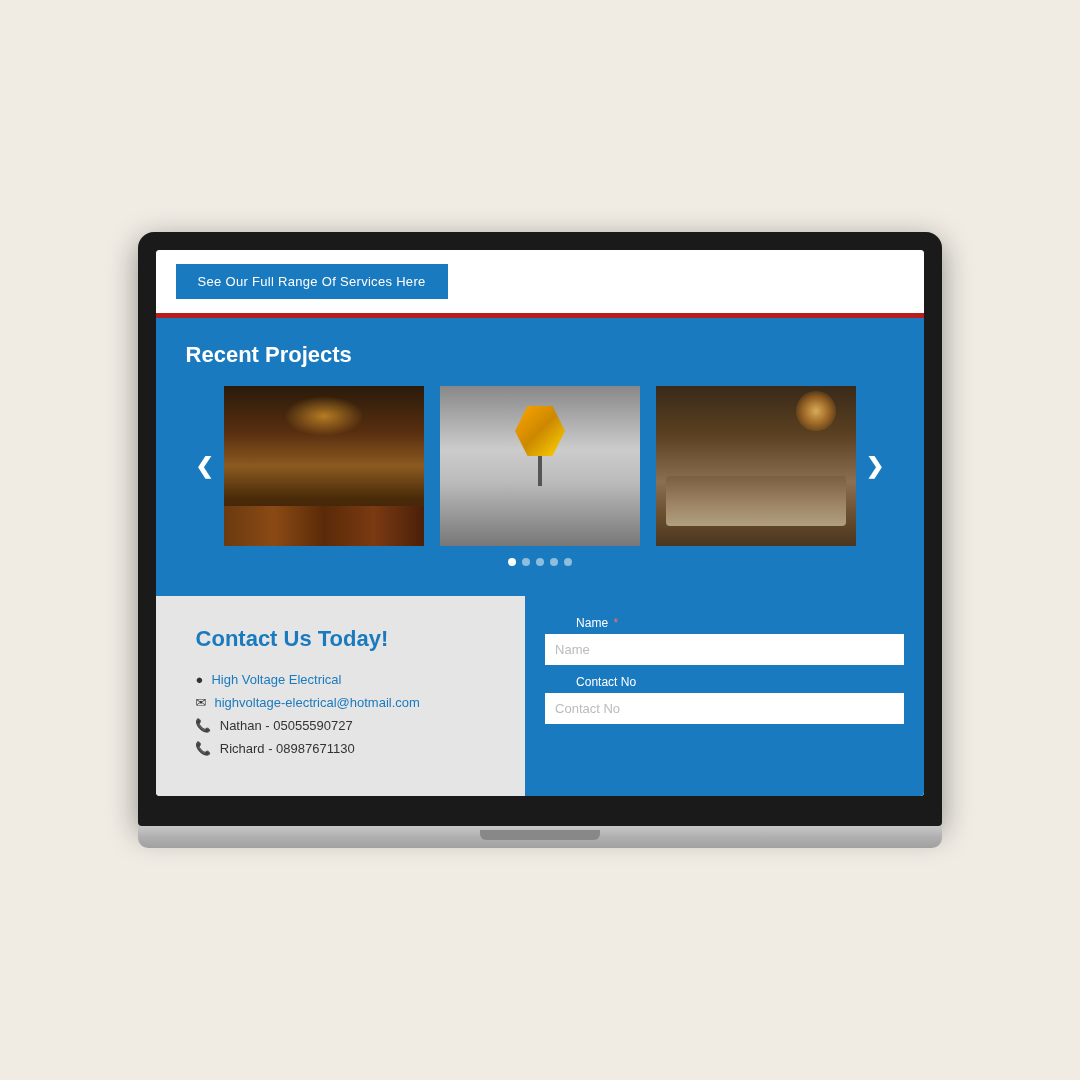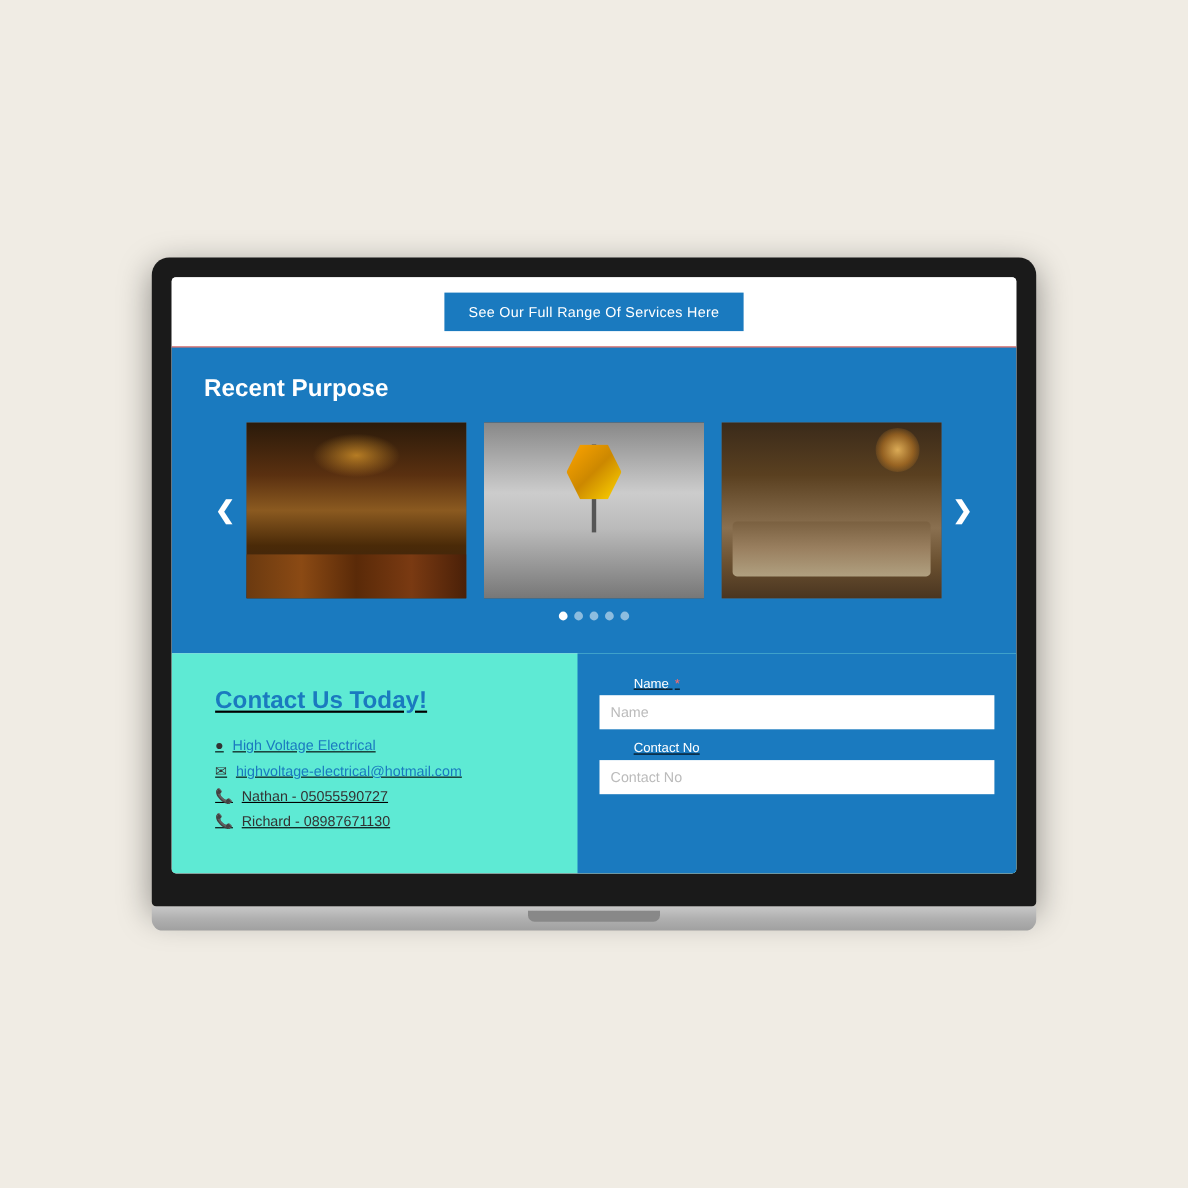--- a/index.html
+++ b/index.html
@@ -46,23 +46,22 @@
     
     .website {
       width: 100%;
     }
 
     
     .top-bar {
       background: #fff;
       padding: 14px 20px;
       display: flex;
-      justify-content: center;
-      align-items: center;
-      border-bottom: 1px solid #b91c1c;
+      align-items: center;
+      border-bottom: 5px solid #b91c1c;
     }
 
     .services-btn {
       background: #1a7abf;
       color: #fff;
       border: none;
       padding: 10px 22px;
       font-size: 13px;
       cursor: pointer;
       font-weight: 500;
@@ -213,25 +212,24 @@
       border-radius: 50%;
       background: rgba(255,255,255,0.5);
     }
 
     .dot.active {
       background: #fff;
     }
 
     
     .contact-section {
-      background: #5eead4;
+      background: #e5e5e5;
       display: flex;
       padding: 0;
       min-height: 200px;
-      text-decoration: underline;
     }
 
     .contact-left {
       flex: 1;
       padding: 30px 30px 30px 40px;
     }
 
     .contact-title {
       color: #1a7abf;
       font-size: 22px;
@@ -309,21 +307,21 @@
   <div class="laptop-screen-bezel">
     <div class="laptop-screen">
 
       <div class="website">
 
         <div class="top-bar">
           <button class="services-btn">See Our Full Range Of Services Here</button>
         </div>
 
         <div class="projects-section">
-          <h2 class="projects-title">Recent Purpose</h2>
+          <h2 class="projects-title">Recent Projects</h2>
 
           <div class="carousel-container">
             <button class="carousel-arrow">❮</button>
 
             <div class="carousel-images">
               <div class="project-img-box">
                 <div class="img-bar"></div>
               </div>
               <div class="project-img-box">
                 <div class="img-warehouse"></div>

